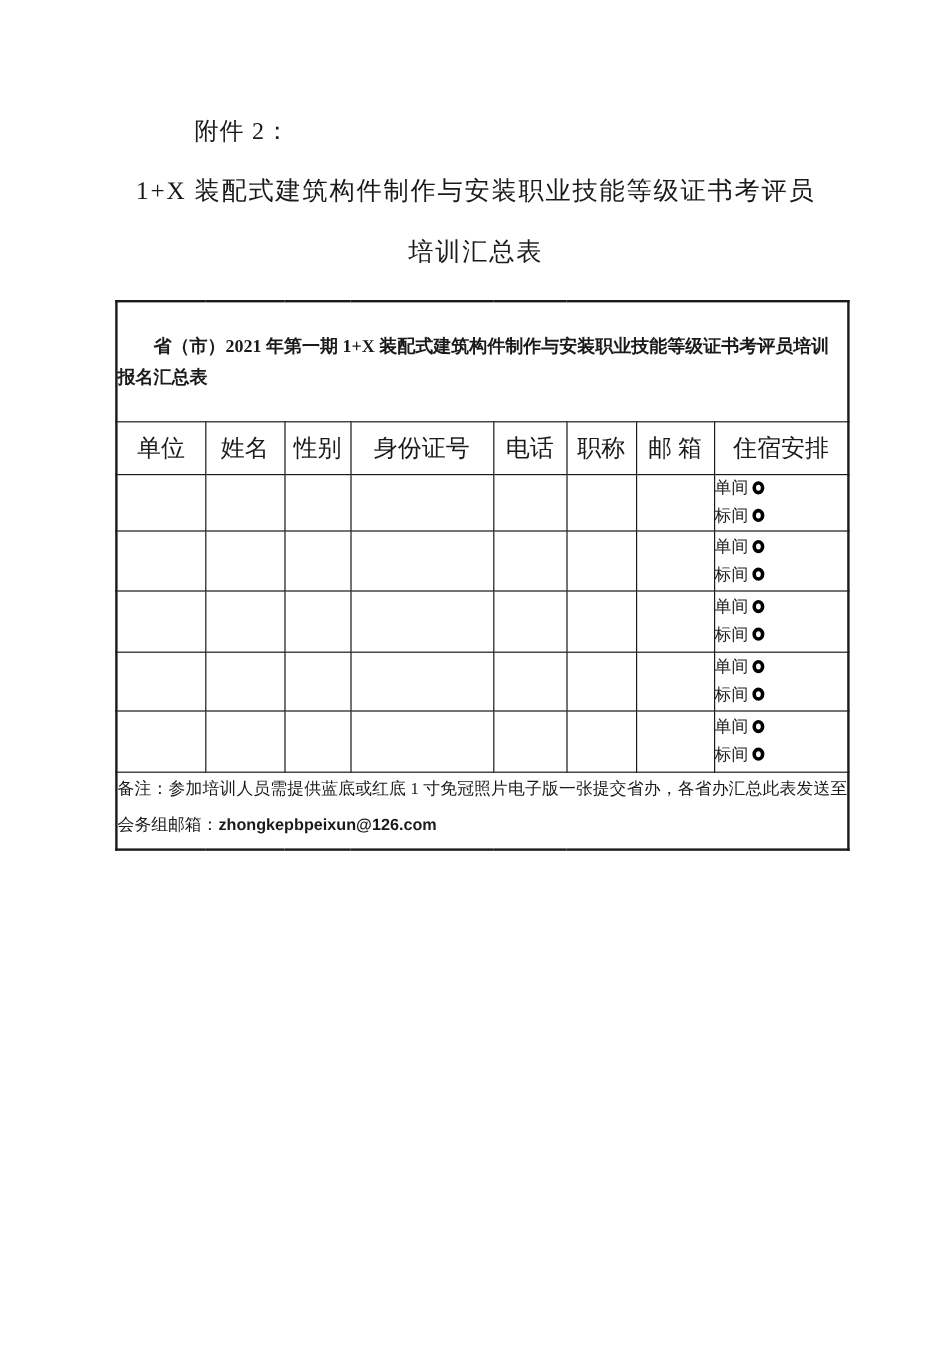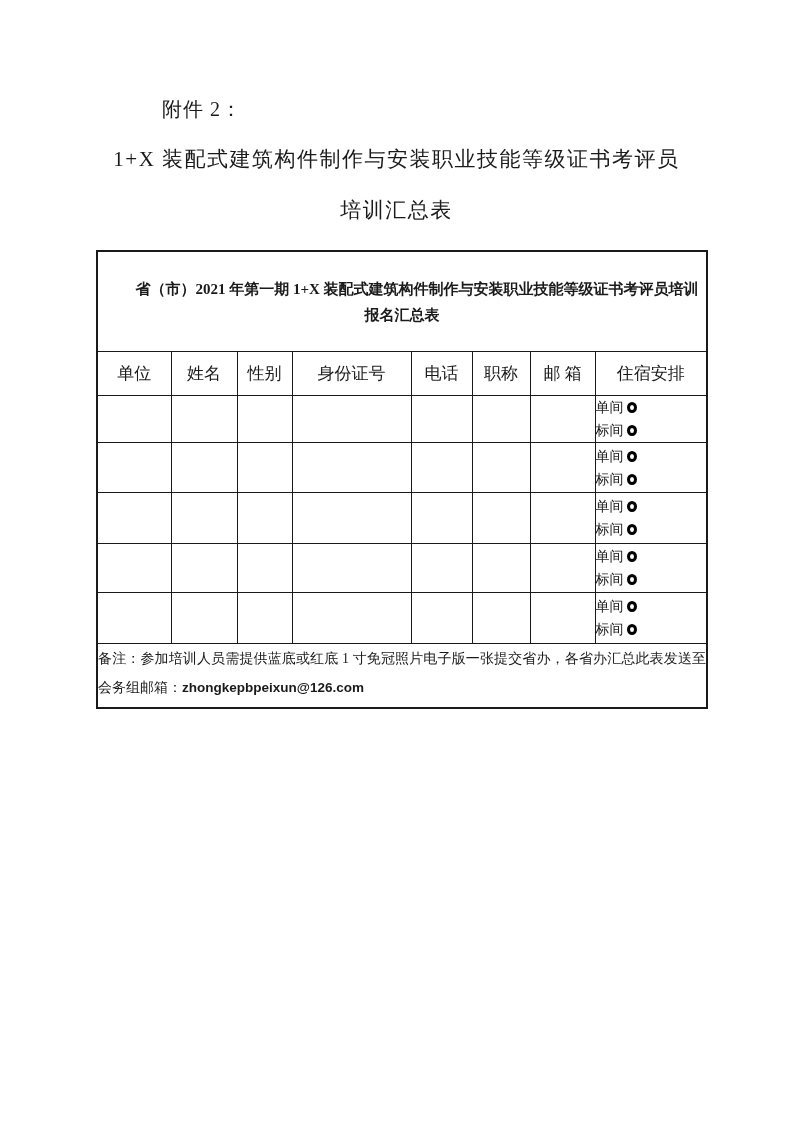--- a/index.html
+++ b/index.html
@@ -30,28 +30,28 @@
     border-collapse: collapse; table-layout: fixed;
     border: 2px solid #1a1a1a;
   }
   table.summary td, table.summary th {
     border: 1px solid #1a1a1a;
     padding: 0;
     overflow: visible;
   }
 
   .title-cell {
-    height: 99px; text-align: center; vertical-align: middle;
+    height: 99px; vertical-align: middle;
     font-weight: bold; font-size: 15px;
   }
   .title-cell .t1 { line-height: 26px; text-indent: 2em; white-space: nowrap; }
   .title-cell .t2 { line-height: 26px; }
 
   .header-row th {
-    height: 43px; font-size: 17px; font-weight: normal;
+    height: 43px; font-size: 20px; font-weight: normal;
     text-align: center; vertical-align: middle; white-space: nowrap;
   }
 
   tr.data-row.r1 td { height: 46px; }
   tr.data-row.r2 td { height: 49px; }
   tr.data-row.r3 td { height: 50px; }
   tr.data-row.r4 td { height: 48px; }
   tr.data-row.r5 td { height: 50px; }
 
   .room-cell { vertical-align: middle; font-size: 14px; }

